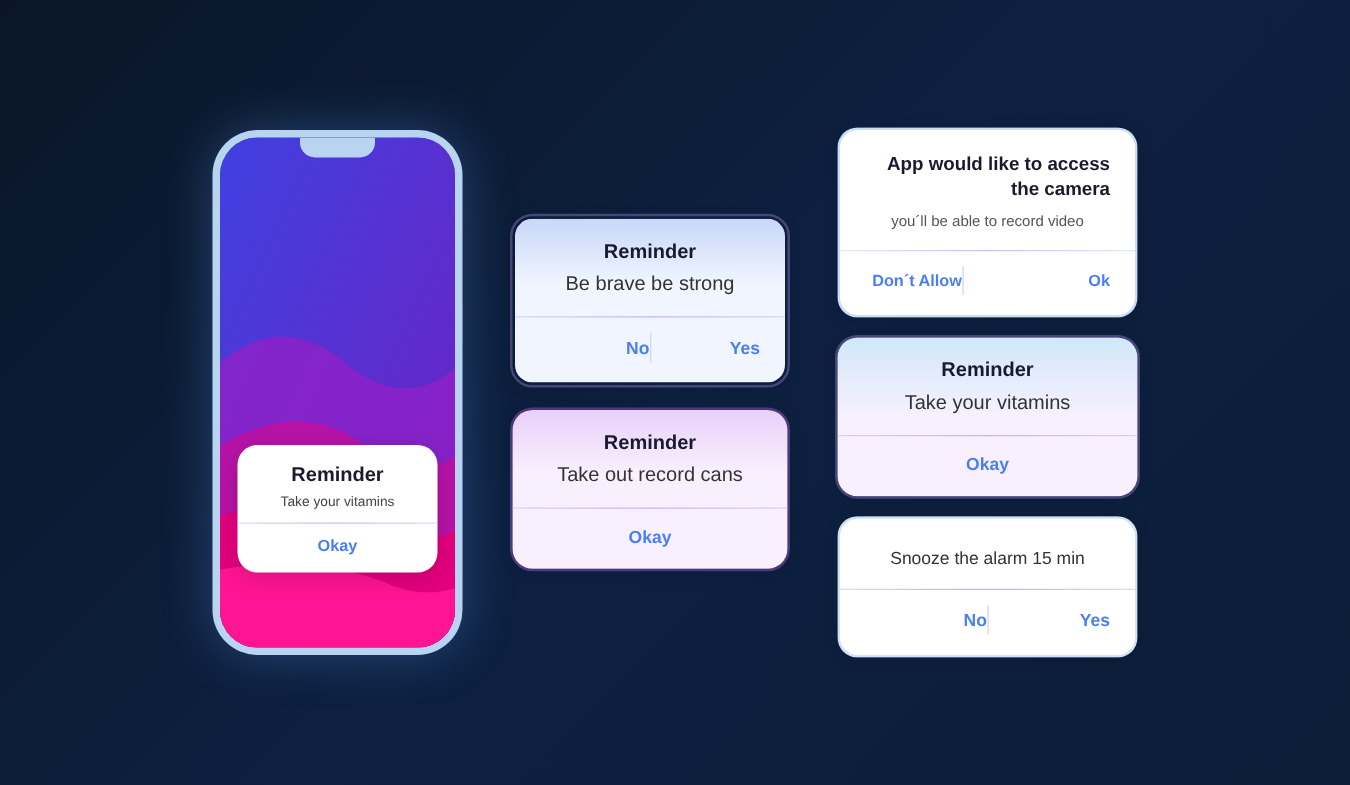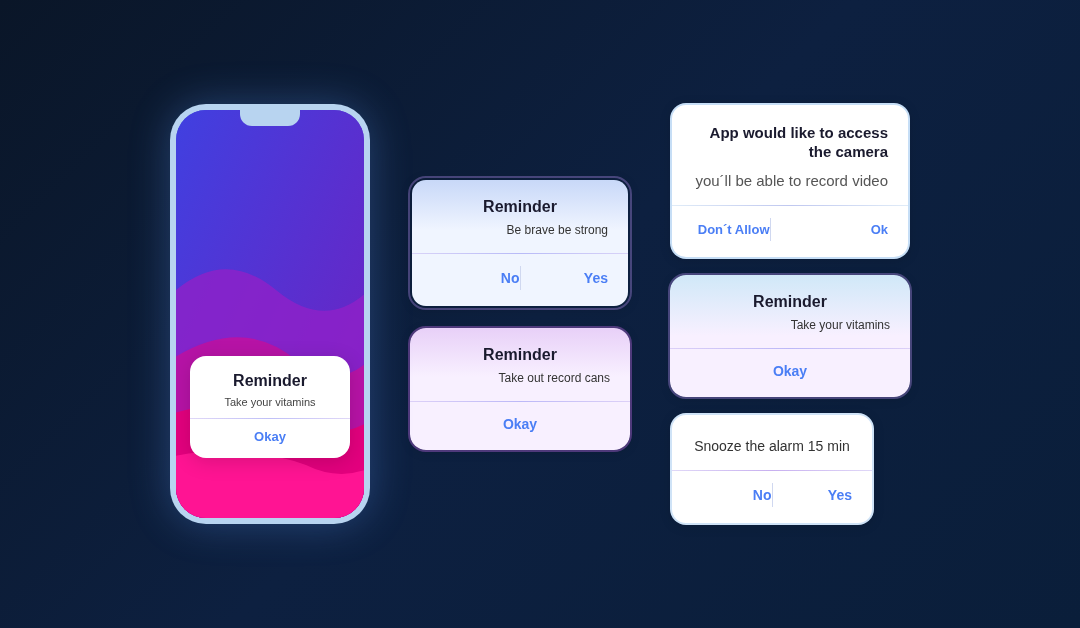--- a/index.html
+++ b/index.html
@@ -147,22 +147,22 @@
 
     .card-title {
       font-size: 16px;
       font-weight: 700;
       text-align: center;
       color: #1a1a2e;
       margin-bottom: 6px;
     }
 
     .card-msg {
-      font-size: 12px;
-      text-align: right;
+      font-size: 16px;
+      text-align: center;
       color: #333;
       margin-bottom: 14px;
       line-height: 1.4;
     }
 
     .card-divider {
       height: 1px;
       background: linear-gradient(90deg, #c0b0f0, #8080f0, #c0b0f0);
       margin: 0 -20px 12px -20px;
       opacity: 0.5;
@@ -219,31 +219,31 @@
     .camera-card .card-title {
       font-size: 15px;
       font-weight: 700;
       text-align: right;
       color: #1a1a2e;
       margin-bottom: 6px;
       line-height: 1.3;
     }
 
     .camera-card .card-msg {
-      font-size: 15px;
-      text-align: right;
+      font-size: 12px;
+      text-align: center;
       color: #555;
       margin-bottom: 14px;
     }
 
     .snooze-card {
       background: white;
       border-radius: 16px;
       padding: 18px 20px 16px;
-      width: 204px;
+      width: 240px;
       box-shadow: 0 2px 12px rgba(0,0,0,0.12);
     }
 
     .snooze-card .card-msg {
       font-size: 13px;
       text-align: center;
       color: #333;
       margin-bottom: 14px;
     }
 

